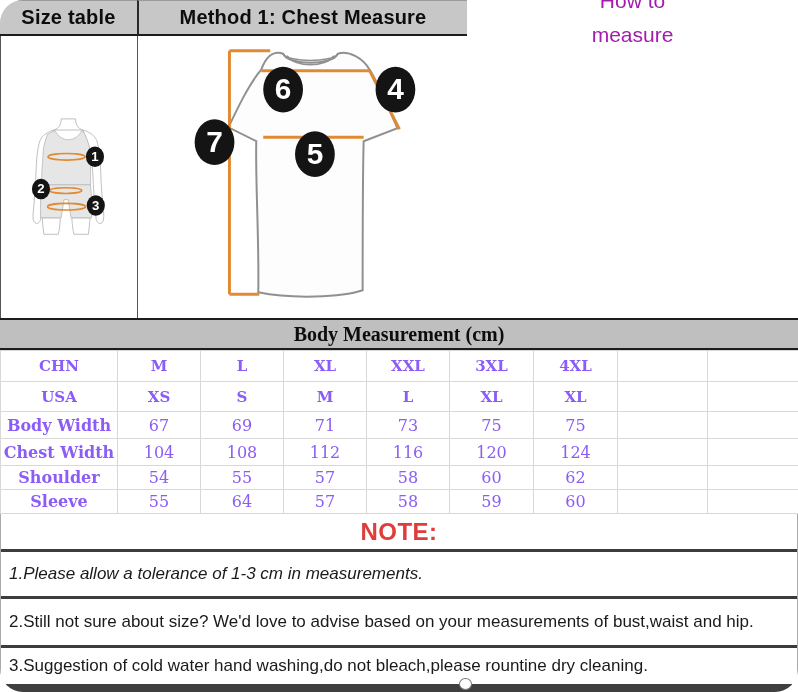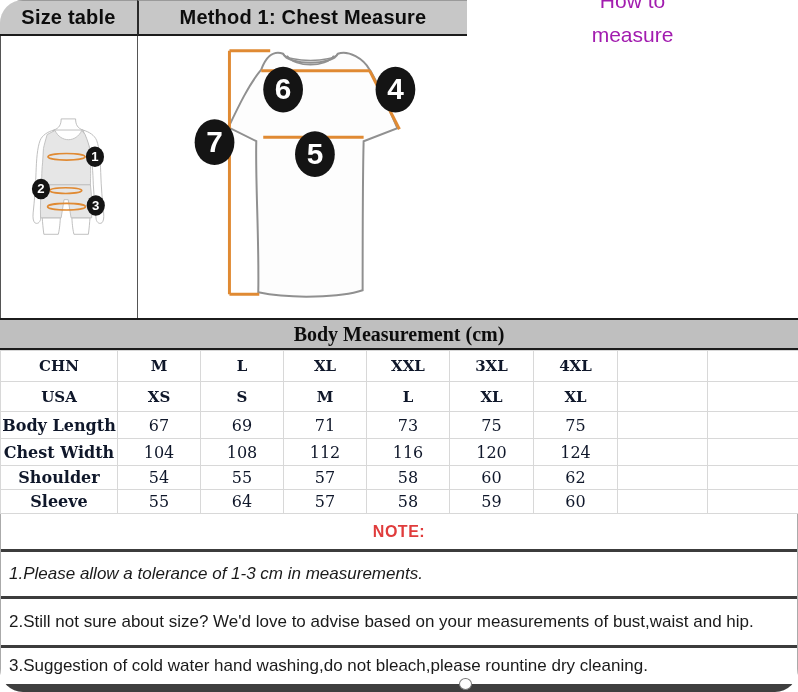--- a/index.html
+++ b/index.html
@@ -34,31 +34,31 @@
     width:798px; height:32px; background:#bfbfbf;
     border-top:2px solid #1c1c1c; border-bottom:2px solid #1c1c1c;
     display:flex; align-items:center; justify-content:center;
     font-weight:bold; font-size:20px; color:#0d0d0d;font-family:Liberation Serif, serif;
   }
 
   
   table.size-table { width:798px; height:163px; border-collapse:collapse; table-layout:fixed; }
   table.size-table td {
     border:1px solid #d8d8d8; text-align:center; vertical-align:middle;
-    font-family:"DejaVu Serif", serif; font-size:16px; color:#0f172a;margin-left:16px;
+    font-family:"DejaVu Serif", serif; font-size:16px; color:#8b5cf6;margin-left:16px;
   }
   table.size-table tr.szrow td { font-weight:bold; font-size:15px; }
   td.rowlabel { font-family:"Liberation Sans", sans-serif; font-weight:bold; font-size:17px; color:#222; }
   tr.szrow td.rowlabel { font-family:"DejaVu Serif", serif; font-size:15px; }
 
   
   .note-wrap { width:798px; border-left:1px solid #aaa; border-right:1px solid #aaa; }
   .note-title-row {
     height:35px; display:flex; align-items:center; justify-content:center;
-    font-weight:bold; font-size:16px; letter-spacing:0.5px;
+    font-weight:bold; font-size:24px; letter-spacing:0.5px;
   }
   .sep { height:3px; background:#3c3c3c; }
   .note-row { display:flex; align-items:center; padding-left:8px; font-size:17px; color:#1a1a1a; }
   .note-row.n1 { height:44px;font-style:italic; }
   .note-row.n2 { height:46px; }
   .note-row.n3 { height:36px; }
 
   
   .bottom-bar { position:relative; width:798px; height:9px; background:#3f3f3f; }
   .notch {
@@ -174,21 +174,21 @@
         <td>XS</td>
         <td>S</td>
         <td>M</td>
         <td>L</td>
         <td>XL</td>
         <td>XL</td>
         <td></td>
         <td></td>
       </tr>
       <tr style="height:27px">
-        <td class="rowlabel">Body Length</td>
+        <td class="rowlabel">Body Width</td>
         <td>67</td>
         <td>69</td>
         <td>71</td>
         <td>73</td>
         <td>75</td>
         <td>75</td>
         <td></td>
         <td></td>
       </tr>
       <tr style="height:27px">

